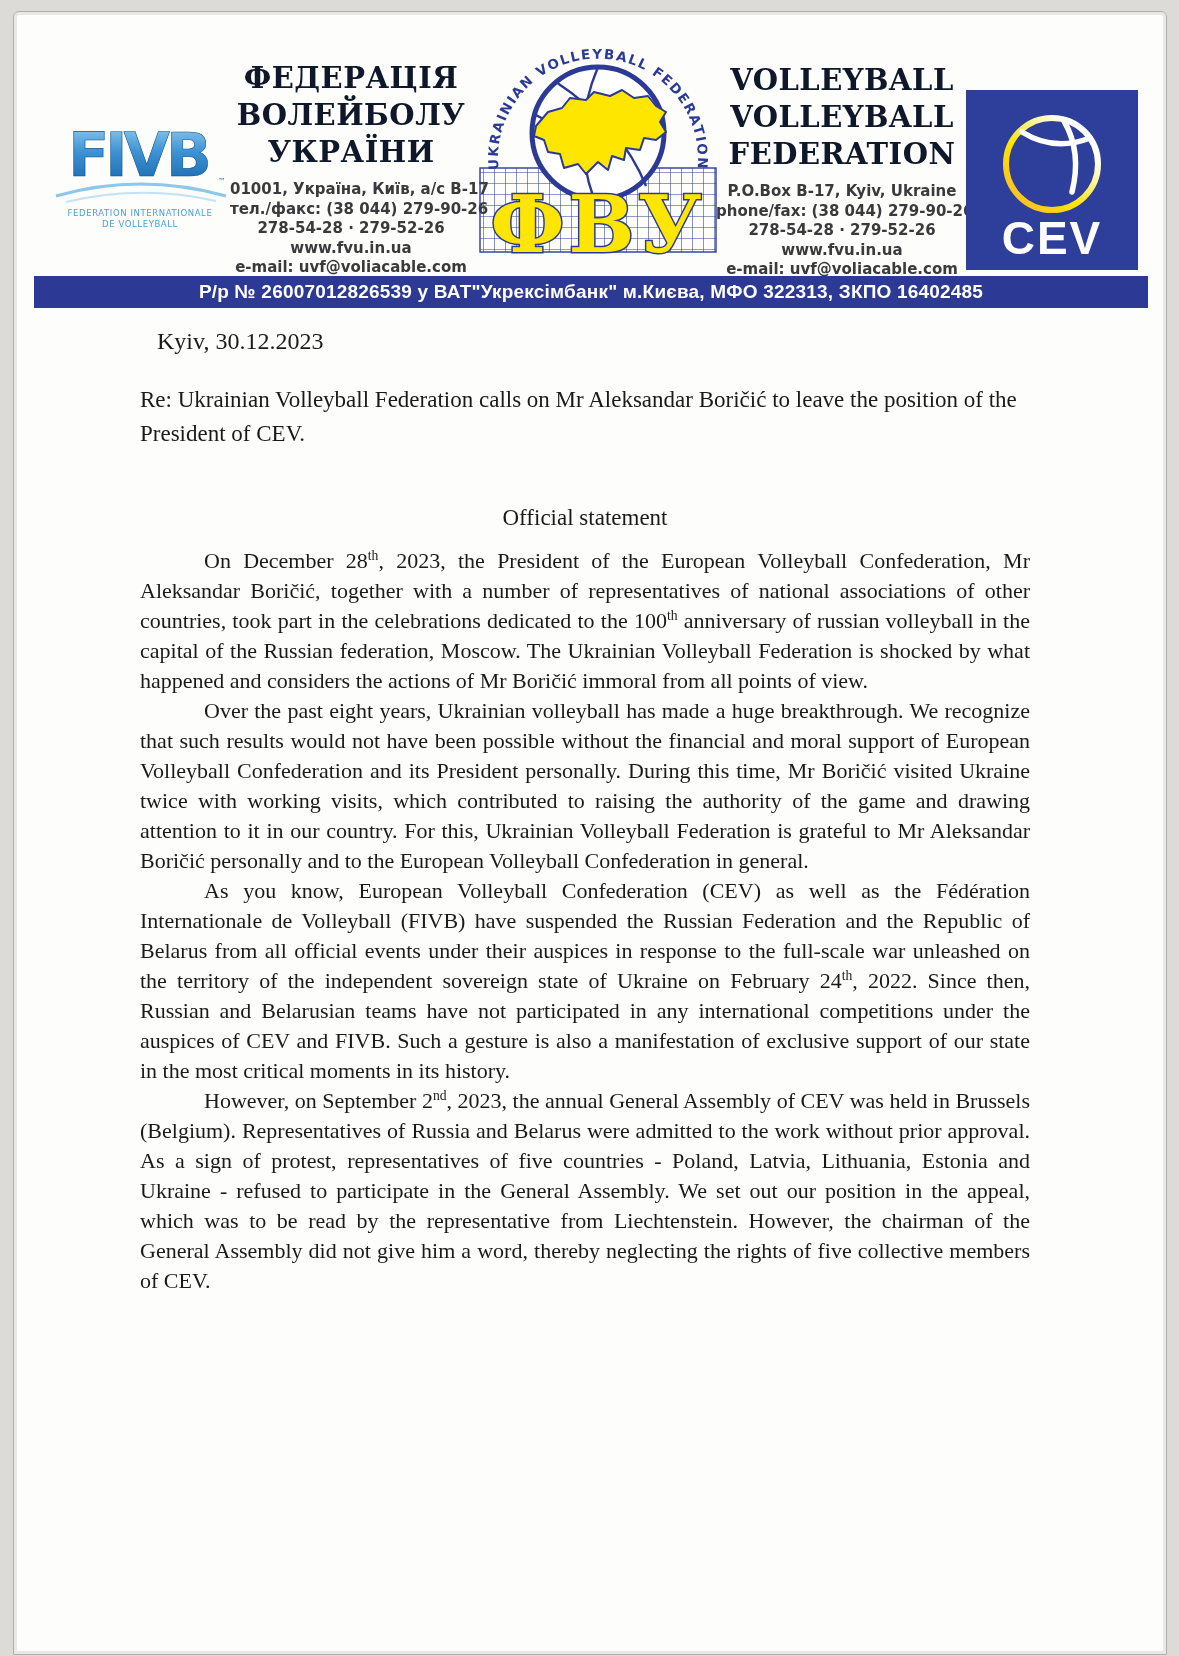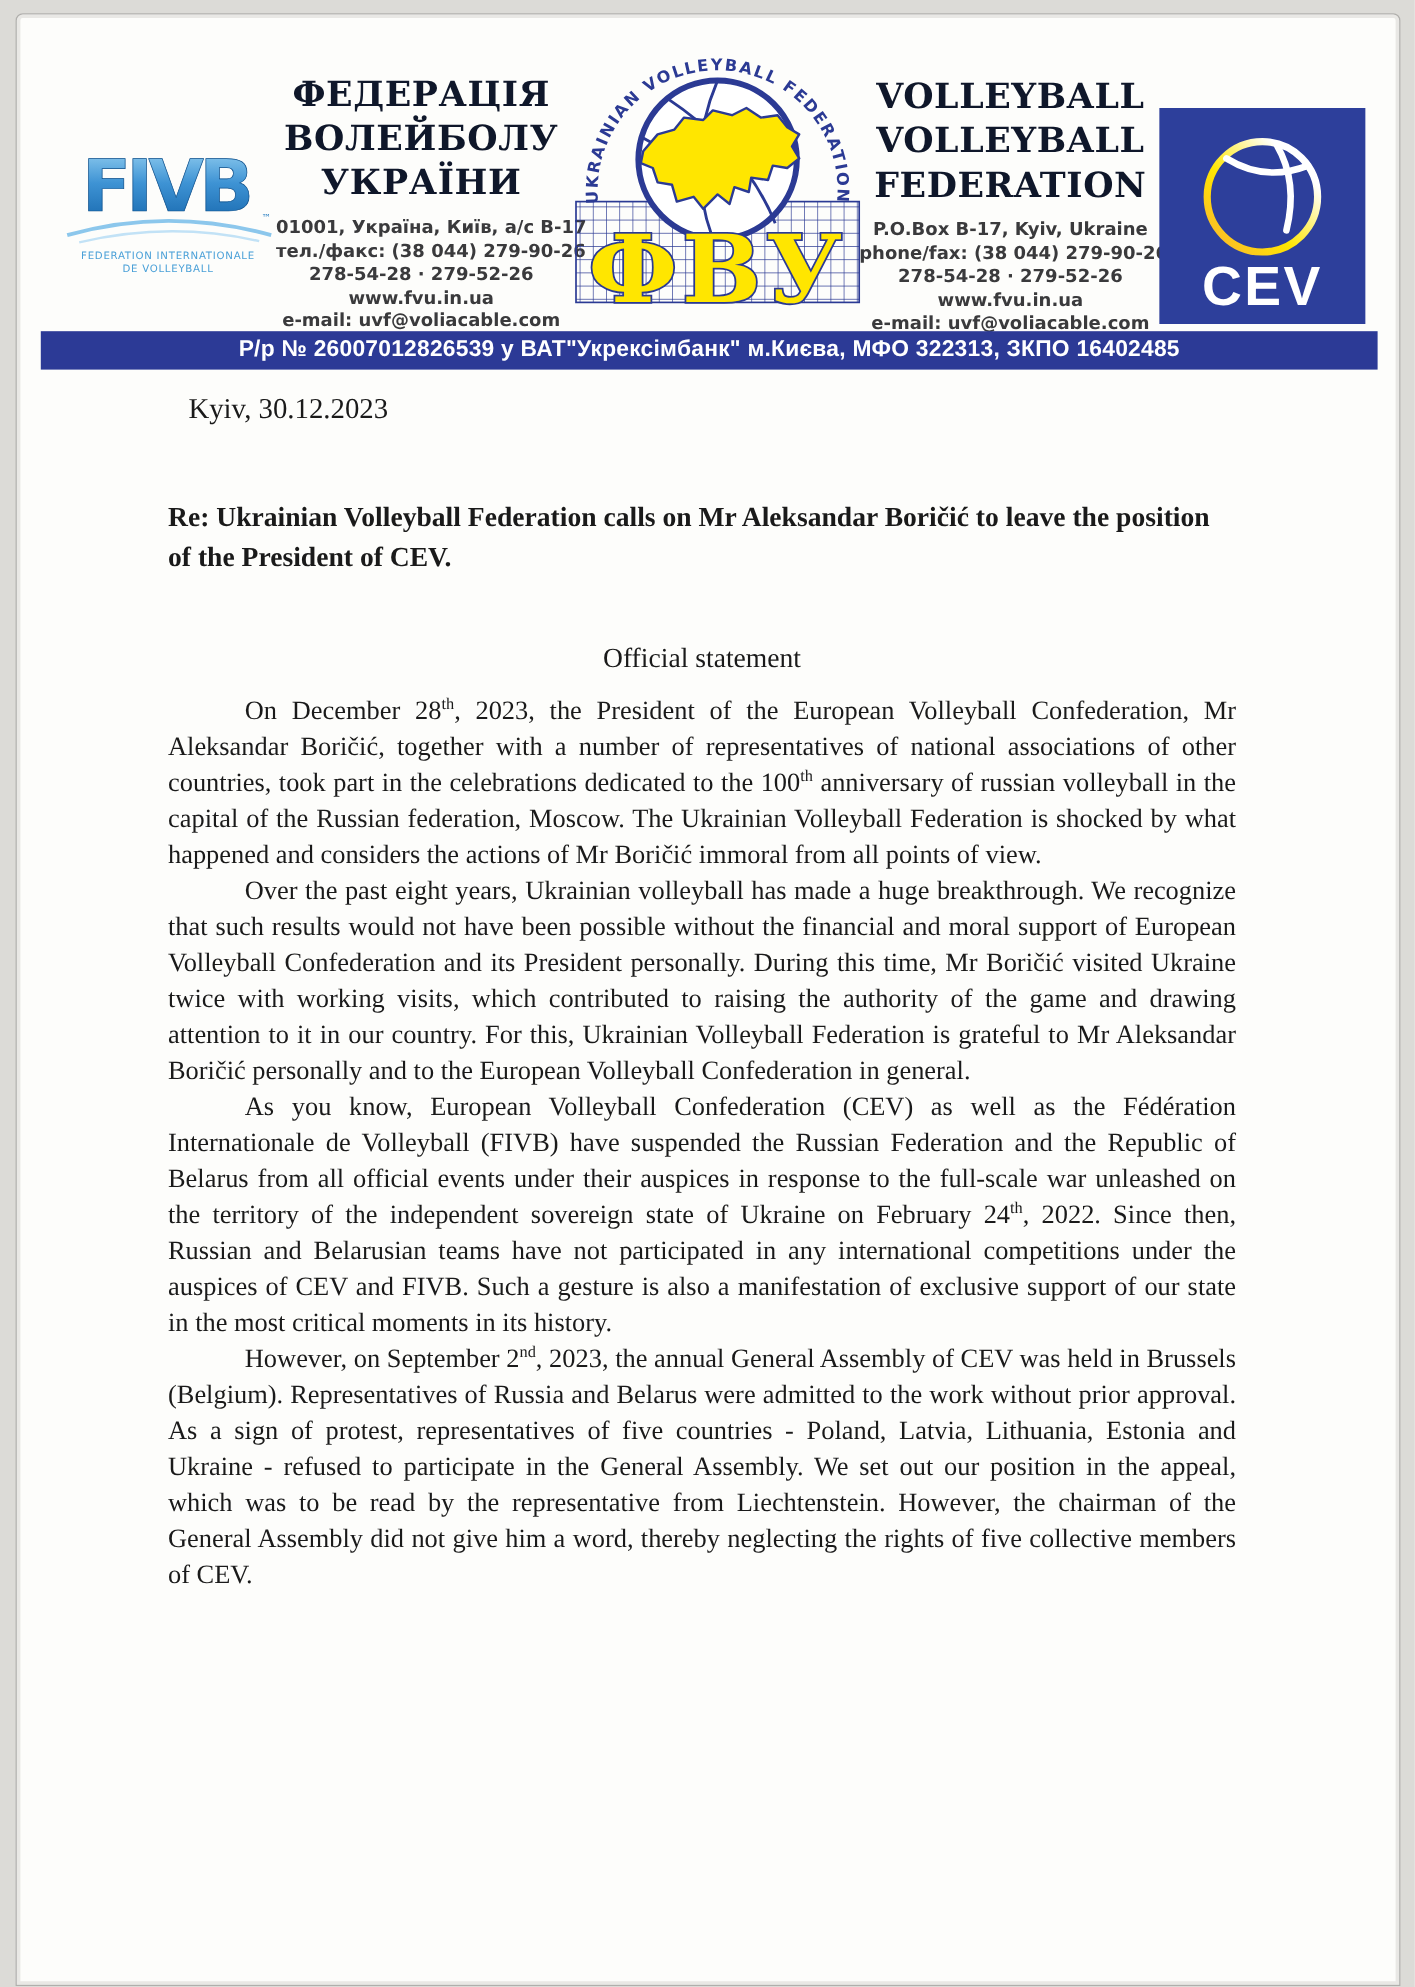--- a/index.html
+++ b/index.html
@@ -41,21 +41,21 @@
     letter-spacing:0.2px;
   }
   
   .content { position:absolute; left:126px; right:136px; top:306px; }
   .date-line { margin-top:10px; font-size:24px;margin-left:17px; }
   .to-block {
     margin:24px 4px 0 auto; width:320px; text-align:center;
     font-size:23px; line-height:31px;
   }
   .subject {
-    margin-top:59px; font-weight:bold; font-size:23px; line-height:34px;
+    margin-top:28px; font-weight:normal; font-size:23px; line-height:34px;
   }
   .statement-title { margin-top:54px; text-align:center; font-size:23px; }
   .paragraphs { margin-top:15px; font-size:22px; line-height:30px; text-align:justify; }
   .paragraphs p { margin:0; text-indent:64px; }
   sup { font-size:0.62em; line-height:0; vertical-align:super; }
 </style>
 </head>
 <body>
 
 <div class="page">

